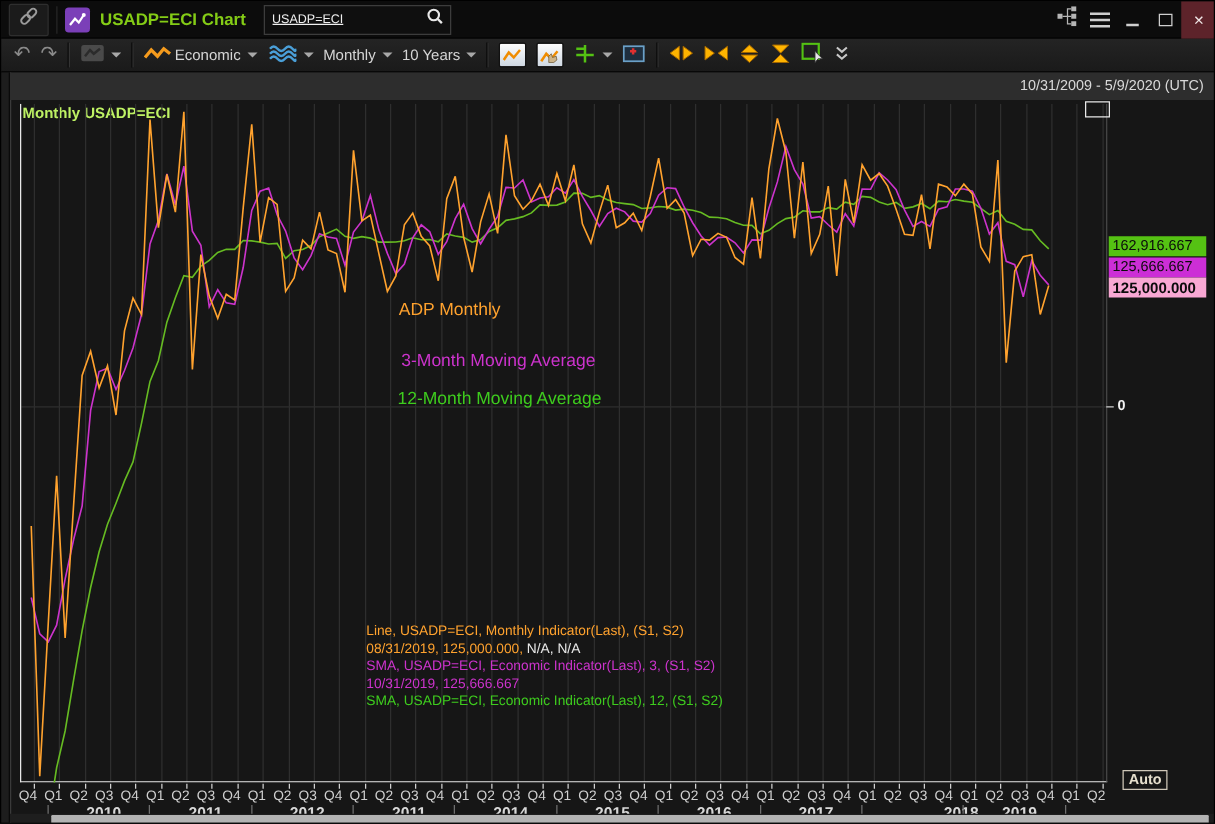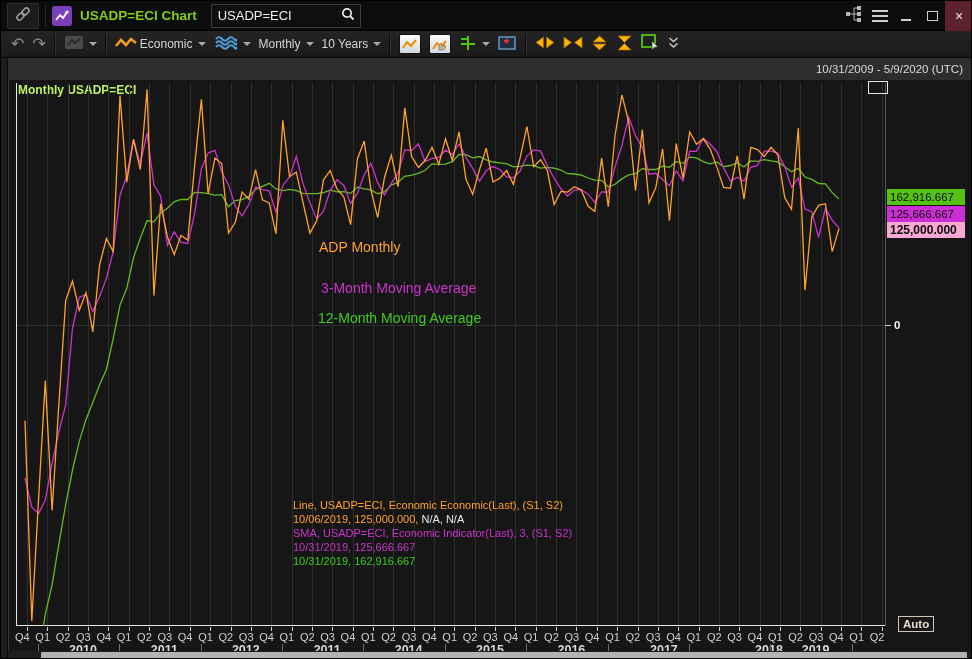--- a/index.html
+++ b/index.html
@@ -9,21 +9,21 @@
   .titlebar{position:absolute;left:0;top:0;width:972px;height:30px;background:#0c0c0c;
             display:flex;align-items:center;border-bottom:1px solid #000;box-sizing:border-box;}
   .linkbox{width:30px;height:24px;margin-left:6px;display:flex;align-items:center;justify-content:center;
            background:#1b1b1b;border:1px solid #2e2e2e;border-radius:2px;}
   .tb-div{width:1px;height:22px;background:#262626;margin:0 6px;}
   .appicon{width:20px;height:20px;border-radius:3px;background:#7b3fb8;display:flex;align-items:center;justify-content:center;}
   .tb-title{font-size:13.5px;font-weight:bold;color:#84cc16;margin-left:8px;white-space:nowrap;}
   .searchbox{margin-left:14px;width:140px;height:22px;background:#0f0f0f;border:1px solid #3c3c3c;
              display:flex;align-items:center;padding:0 4px;}
   .searchbox input{flex:1;background:transparent;border:none;outline:none;color:#f0f0f0;
-                   font-size:13px;font-family:"Liberation Sans",sans-serif;width:100px;}
+                   font-size:10px;font-family:"Liberation Sans",sans-serif;width:100px;text-decoration:underline;}
   .tb-spacer{flex:1;}
   .tb-btn{width:26px;height:26px;display:flex;align-items:center;justify-content:center;cursor:default;}
   .winbtn{width:26px;height:30px;display:flex;align-items:center;justify-content:center;color:#cfcfcf;}
   .winbtn.close{width:28px;background:#5d232a;color:#f0e8e8;font-size:14px;}
   .minbar{width:10px;height:2px;background:#cfcfcf;margin-top:8px;}
   .maxbox{width:9px;height:8px;border:1.5px solid #cfcfcf;}
   .hamb{display:flex;flex-direction:column;gap:3px;}
   .hamb span{width:16px;height:2px;background:#cfcfcf;display:block;}
   
   .toolbar{position:absolute;left:0;top:30px;width:972px;height:27px;background:linear-gradient(#242424,#1a1a1a);
@@ -343,25 +343,25 @@
       <polyline points="9.0,395.0 15.8,424.1 22.6,430.5 29.3,417.1 36.1,380.3 42.9,348.6 49.7,321.8 56.5,245.3 63.3,214.2 70.0,211.6 76.8,228.6 83.6,213.4 90.4,195.4 97.2,168.6 104.0,112.2 110.7,93.4 117.5,56.1 124.3,80.8 131.1,49.9 137.9,101.9 144.7,113.3 151.4,162.4 158.2,148.8 165.0,159.3 171.8,160.4 178.6,130.8 185.4,85.4 192.1,70.0 198.9,67.4 205.7,88.8 212.5,101.9 219.3,123.3 226.1,132.8 232.8,121.5 239.6,104.0 246.4,106.6 253.2,107.8 260.0,129.2 266.8,102.7 273.5,93.9 280.3,73.3 287.1,100.9 293.9,119.7 300.7,135.9 307.5,128.2 314.2,107.3 321.0,96.8 327.8,102.4 334.6,120.5 341.4,110.4 348.2,91.9 354.9,80.3 361.7,99.9 368.5,112.0 375.3,100.4 382.1,90.1 388.8,66.9 395.6,67.4 402.4,61.0 409.2,78.5 416.0,75.4 422.8,74.4 429.5,67.2 436.3,71.5 443.1,60.7 449.9,74.1 456.7,85.4 463.5,98.1 470.2,87.8 477.0,83.6 483.8,86.5 490.6,93.9 497.4,94.7 504.2,87.8 510.9,73.1 517.7,67.2 524.5,67.9 531.3,82.6 538.1,95.2 544.9,105.8 551.6,113.0 558.4,107.1 565.2,106.6 572.0,111.2 578.8,119.4 585.6,108.9 592.3,109.1 599.1,83.6 605.9,62.5 612.7,34.2 619.5,52.7 626.3,64.3 633.0,91.4 639.8,90.3 646.6,96.8 653.4,102.7 660.2,88.0 667.0,97.8 673.7,68.2 680.5,68.4 687.3,55.3 694.1,61.0 700.9,68.7 707.6,84.9 714.4,98.1 721.2,94.2 728.0,98.1 734.8,84.4 741.6,82.4 748.3,68.2 755.1,68.2 761.9,70.0 768.7,83.6 775.5,104.2 782.3,95.2 789.0,126.1 795.8,128.7 802.6,154.4 809.4,125.6 816.2,137.2 823.0,144.9" fill="none" stroke="#cc33cc" stroke-width="1.3"></polyline>
       <polyline points="9.0,337.8 15.8,537.9 22.6,415.8 29.3,297.6 36.1,427.4 42.9,320.8 49.7,217.3 56.5,198.0 63.3,227.3 70.0,209.6 76.8,249.0 83.6,181.7 90.4,155.5 97.2,168.6 104.0,12.6 110.7,99.1 117.5,56.6 124.3,86.7 131.1,6.4 137.9,212.6 144.7,120.7 151.4,153.9 158.2,171.7 165.0,152.4 171.8,157.0 178.6,82.9 185.4,16.4 192.1,110.7 198.9,75.1 205.7,80.5 212.5,150.1 219.3,139.3 226.1,109.1 232.8,116.1 239.6,86.7 246.4,116.9 253.2,119.9 260.0,150.8 266.8,37.3 273.5,93.7 280.3,89.0 287.1,119.9 293.9,150.1 300.7,137.7 307.5,96.8 314.2,87.5 321.0,106.0 327.8,113.8 334.6,141.6 341.4,75.9 348.2,58.1 354.9,106.8 361.7,134.6 368.5,94.5 375.3,72.1 382.1,103.7 388.8,24.9 395.6,73.6 402.4,84.4 409.2,77.5 416.0,64.3 422.8,81.3 429.5,55.8 436.3,77.5 443.1,48.9 449.9,96.0 456.7,111.4 463.5,86.7 470.2,65.1 477.0,99.1 483.8,95.2 490.6,87.5 497.4,101.4 504.2,74.4 510.9,43.5 517.7,83.6 524.5,76.7 531.3,87.5 538.1,121.5 544.9,108.4 551.6,109.1 558.4,103.7 565.2,106.8 572.0,123.0 578.8,128.4 585.6,75.1 592.3,123.8 599.1,52.0 605.9,11.8 612.7,38.8 619.5,107.6 626.3,46.6 633.0,119.9 639.8,104.5 646.6,65.9 653.4,137.7 660.2,60.5 667.0,95.2 673.7,48.9 680.5,61.2 687.3,55.8 694.1,65.9 700.9,84.4 707.6,104.5 714.4,105.3 721.2,72.8 728.0,116.1 734.8,64.3 741.6,66.6 748.3,73.6 755.1,64.3 761.9,72.1 768.7,114.5 775.5,126.1 782.3,45.0 789.0,207.2 795.8,133.9 802.6,122.3 809.4,120.7 816.2,168.6 823.0,145.4" fill="none" stroke="#ffa22e" stroke-width="1.3"></polyline>
     </svg>
   <div class="corner-box"></div>
 
   <div class="anno" id="anno0" style="left: 318px; top: 238px; color: rgb(255, 162, 46);">ADP Monthly</div>
   <div class="anno" id="anno1" style="left: 320px; top: 279px; color: rgb(204, 51, 204);">3-Month Moving Average</div>
   <div class="anno" id="anno2" style="left: 317px; top: 309px; color: rgb(62, 204, 30);">12-Month Moving Average</div>
 
   <div class="legend" id="legend">
-      <div><span style="color: rgb(255, 162, 46);">Line, USADP=ECI, Economic Economic(Last), (S1, S2)</span></div>
-      <div><span style="color: rgb(255, 162, 46);">10/06/2019, 125,000.000, </span><span style="color: rgb(232, 232, 232);">N/A, N/A</span></div>
+      <div><span style="color: rgb(255, 162, 46);">Line, USADP=ECI, Monthly Indicator(Last), (S1, S2)</span></div>
+      <div><span style="color: rgb(255, 162, 46);">08/31/2019, 125,000.000, </span><span style="color: rgb(232, 232, 232);">N/A, N/A</span></div>
       <div><span style="color: rgb(204, 51, 204);">SMA, USADP=ECI, Economic Indicator(Last),  3, (S1, S2)</span></div>
       <div><span style="color: rgb(204, 51, 204);">10/31/2019, 125,666.667</span></div>
-      <div><span style="color: rgb(62, 204, 30);">10/31/2019, 162,916.667</span></div>
+      <div><span style="color: rgb(62, 204, 30);">SMA, USADP=ECI, Economic Indicator(Last),  12, (S1, S2)</span></div>
     </div>
 
   <div id="y-axis">
       <div class="ytick" style="top: 323.5px;"></div>
       <div class="ylab bold" style="top: 317px;">0</div>
     </div>
   <div id="x-axis">
       <div class="xtick" style="left: 26px;"></div>
       <div class="xq" style="left: 14px;">Q4</div>
       <div class="xtick" style="left: 46.35px;"></div>
@@ -455,21 +455,21 @@
       <div class="xy" style="left: 219.8px;">2012</div>
       <div class="ysep" style="left: 281px;"></div>
       <div class="xy" style="left: 301.2px;">2011</div>
       <div class="ysep" style="left: 362.4px;"></div>
       <div class="xy" style="left: 382.6px;">2014</div>
       <div class="ysep" style="left: 443.8px;"></div>
       <div class="xy" style="left: 464px;">2015</div>
       <div class="ysep" style="left: 525.2px;"></div>
       <div class="xy" style="left: 545.4px;">2016</div>
       <div class="ysep" style="left: 606.6px;"></div>
-      <div class="xy" style="left: 626.8px; text-align: right;">2017</div>
+      <div class="xy" style="left: 626.8px;">2017</div>
       <div class="ysep" style="left: 688px;"></div>
       <div class="xy" style="left: 743px;">2018</div>
       <div class="ysep" style="left: 769.4px;"></div>
       <div class="xy" style="left: 789.6px;">2019</div>
       <div class="ysep" style="left: 850.8px;"></div>
       <div class="ysep" style="left: 36.8px;"></div>
     </div>
 
   <div class="plabel" style="top: 188px; background: rgb(85, 194, 19);">162,916.667</div>
   <div class="plabel" style="top: 205px; background: rgb(204, 46, 214);">125,666.667</div>

